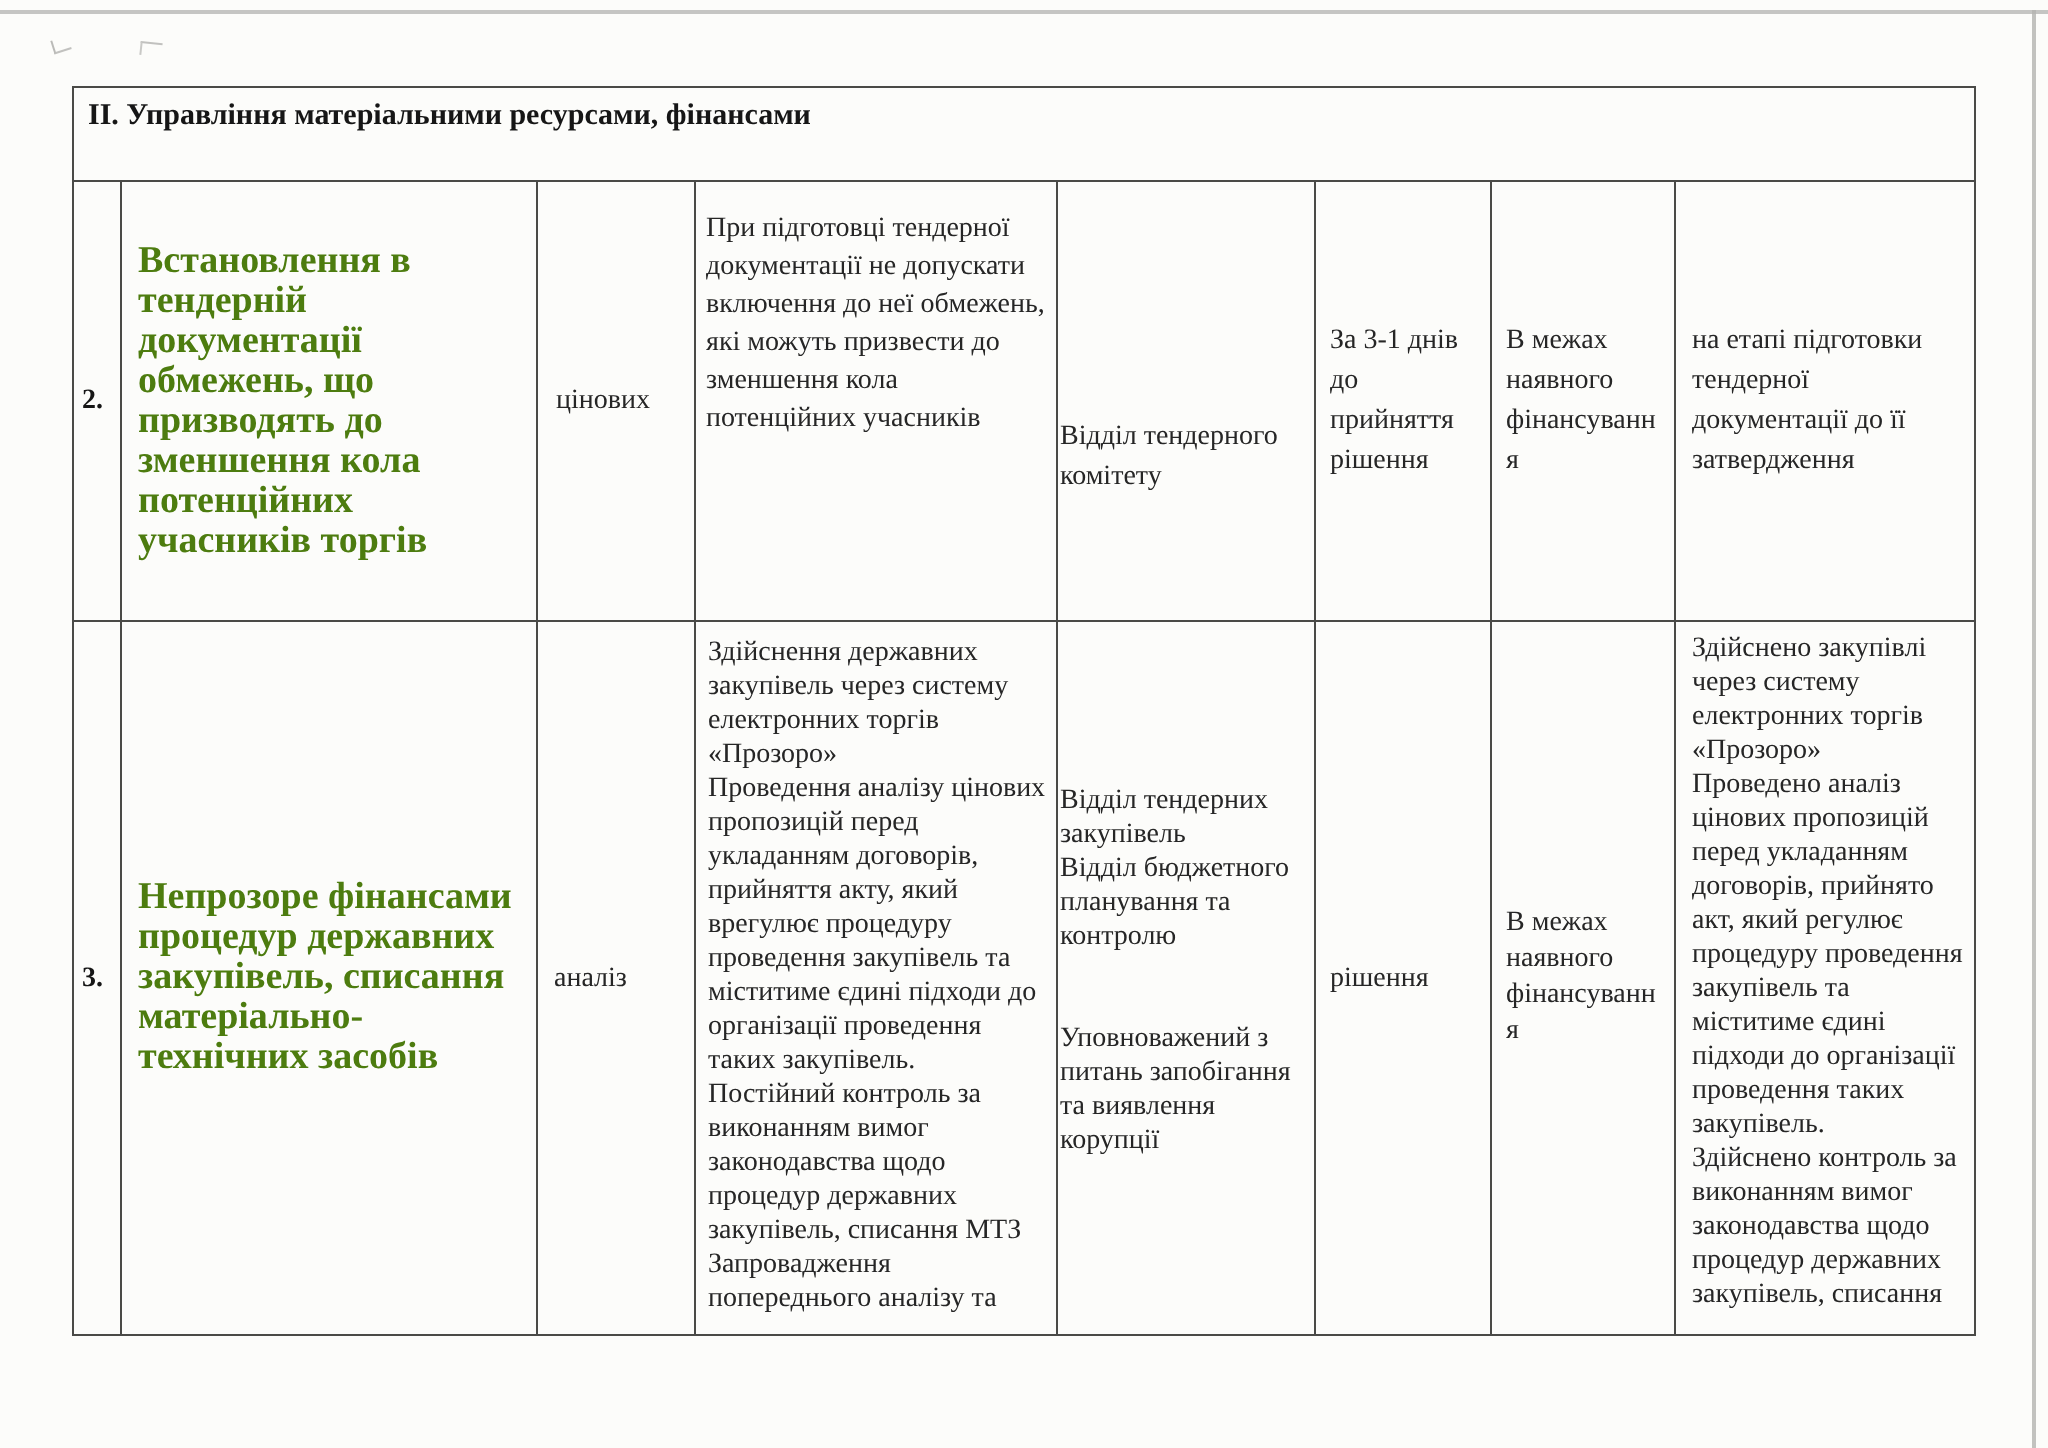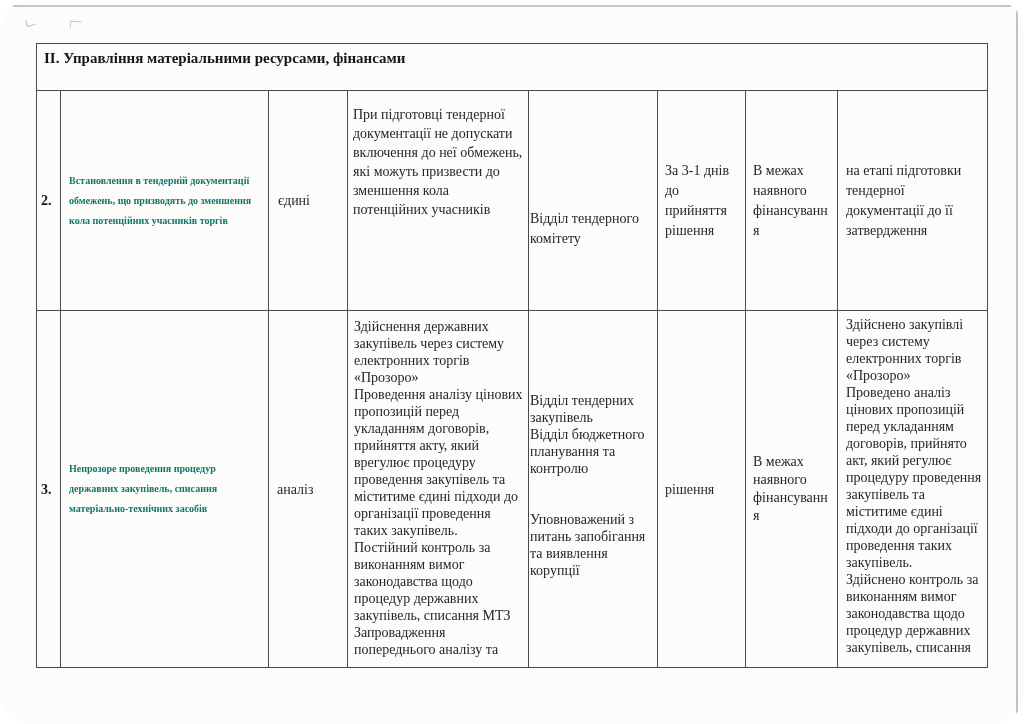--- a/index.html
+++ b/index.html
@@ -1,21 +1,20 @@
 <!DOCTYPE html>
 <html lang="uk"><head>
 <meta charset="utf-8">
 <style>
   html,body{margin:0;padding:0}
   .page{
     position:relative;width:1024px;height:724px;
     background:#fcfcfa;overflow:hidden;
     font-family:"Liberation Serif","DejaVu Serif",serif;
     color:#262626;
-    border-radius:31px;
   }
   
   .scan-line-top{position:absolute;left:0;top:5px;width:1024px;height:2px;background:#b3b3b0;opacity:.75}
   .scan-line-right{position:absolute;left:1016px;top:5px;width:2px;height:719px;background:#b3b3b0;opacity:.8}
   .pen-mark-1{position:absolute;left:26px;top:19px;width:8px;height:6px;
     border-left:1px solid #8f8f8c;border-bottom:1px solid #9b9b98;transform:rotate(-18deg);opacity:.6}
   .pen-mark-2{position:absolute;left:70px;top:21px;width:10px;height:6px;
     border-top:1px solid #92928f;border-left:1px solid #a0a09d;transform:rotate(6deg);opacity:.55}
 
   table.risk-table{
@@ -29,21 +28,21 @@
     font-size:14px;line-height:17px;
     white-space:pre-line;
     overflow-wrap:break-word;word-wrap:break-word;
   }
   td.section-header{
     font-weight:bold;font-size:15px;line-height:19px;
     vertical-align:top;padding:5px 8px 2px 7px;color:#161616;
     white-space:normal;
   }
   td.num{font-weight:bold;text-align:left;padding:2px 2px 2px 4px;color:#161616}
-  td.bold-risk{font-weight:bold;font-size:10px;line-height:20px;color:#0f766e;padding-left:8px;padding-right:6px}
+  td.bold-risk{font-weight:bold;font-size:19px;line-height:20px;color:#4d7c0f;padding-left:8px;padding-right:6px}
   
   tr.row-2 td{line-height:20px}
   tr.row-2 td.measures{padding-top:14px;vertical-align:top;padding-left:5px;padding-right:2px;line-height:19px}
   tr.row-2 td.responsible{vertical-align:top;padding:118px 2px 2px 1px}
   tr.row-2 td.level{padding-left:9px}
   tr.row-2 td.term{padding-left:7px}
   tr.row-2 td.funding{padding-left:7px;padding-right:3px}
   tr.row-2 td.result{padding-left:8px;padding-right:4px}
   
   tr.row-3 td{line-height:17px}
@@ -78,31 +77,31 @@
     </colgroup>
 
     <tbody>
         <tr style="height:47px">
       <td class="section-header" colspan="8">II. Управління матеріальними ресурсами, фінансами</td>
     </tr>
 
     <tr class="row-2" style="height:220px">
       <td class="num">2.</td>
       <td class="bold-risk">Встановлення в тендерній документації обмежень, що призводять до зменшення кола потенційних учасників торгів</td>
-      <td class="level">єдині</td>
+      <td class="level">цінових</td>
       <td class="measures">При підготовці тендерної документації не допускати включення до неї обмежень, які можуть призвести до зменшення кола потенційних учасників</td>
       <td class="responsible">Відділ тендерного комітету</td>
       <td class="term">За 3-1 днів до прийняття рішення</td>
       <td class="funding">В межах наявного фінансування</td>
       <td class="result">на етапі підготовки тендерної документації до її затвердження</td>
     </tr>
 
     <tr class="row-3" style="height:357px">
       <td class="num">3.</td>
-      <td class="bold-risk">Непрозоре проведення процедур державних закупівель, списання матеріально-технічних засобів</td>
+      <td class="bold-risk">Непрозоре фінансами процедур державних закупівель, списання матеріально-технічних засобів</td>
       <td class="level">аналіз</td>
       <td class="measures">Здійснення державних закупівель через систему електронних торгів «Прозоро»
 Проведення аналізу цінових пропозицій перед укладанням договорів, прийняття акту, який врегулює процедуру проведення закупівель та міститиме єдині підходи до організації проведення таких закупівель.
 Постійний контроль за виконанням вимог законодавства щодо процедур державних закупівель, списання МТЗ
 Запровадження попереднього аналізу та</td>
       <td class="responsible">Відділ тендерних закупівель
 Відділ бюджетного планування та контролю
 
 
 Уповноважений з питань запобігання та виявлення корупції</td>

